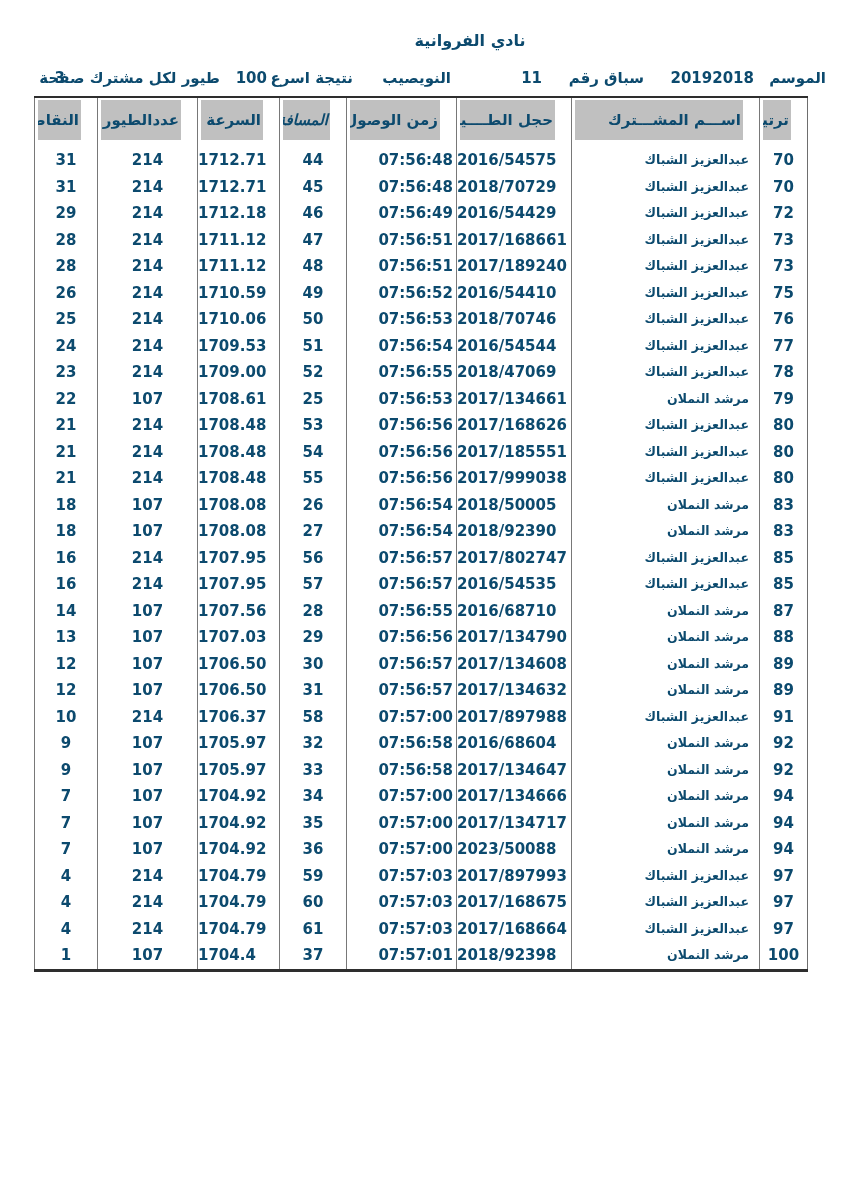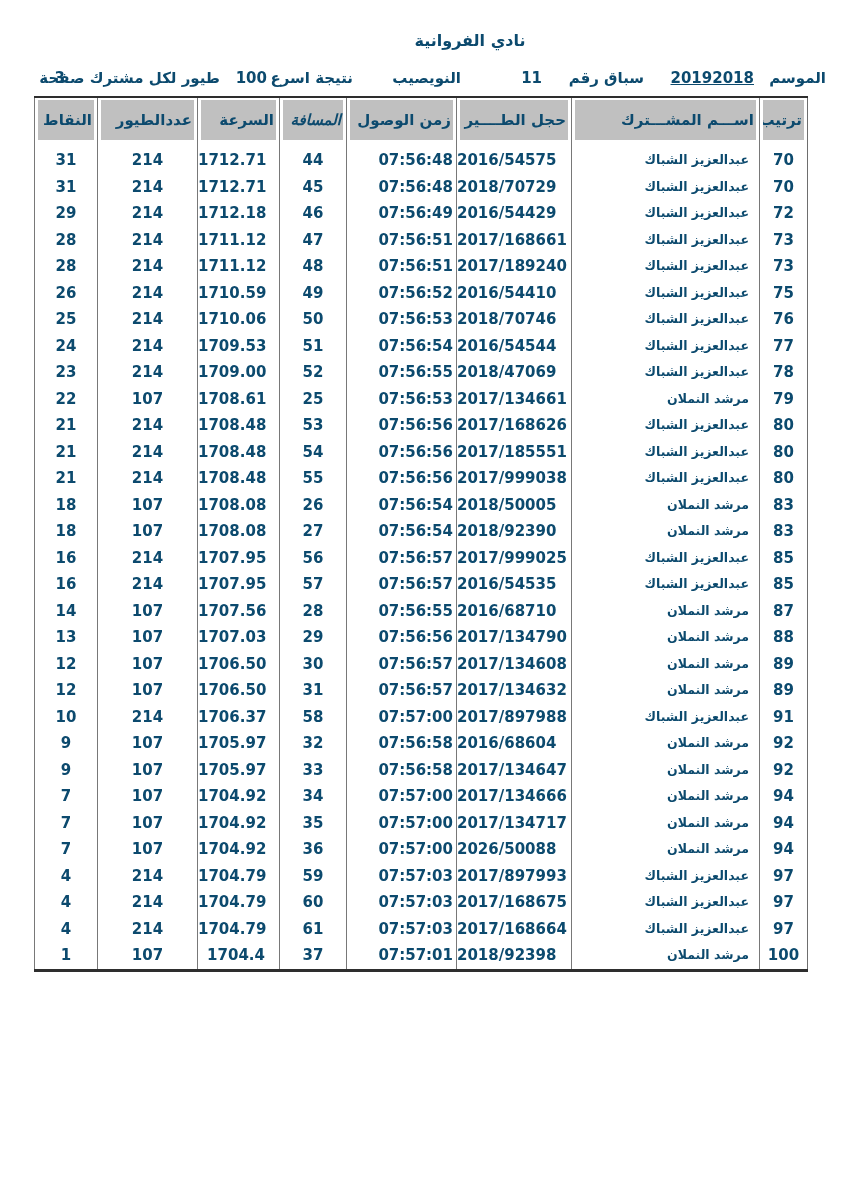--- a/index.html
+++ b/index.html
@@ -32,24 +32,24 @@
     height: 36px;
   }
   .info-line span {
     position: absolute;
     bottom: 4px;
     font-size: 15px;
     white-space: nowrap;
     line-height: 1;
   }
   .pos-season-label   { right: 22px;  }
-  .pos-season-value   { right: 94px;  font-size: 21px; bottom: 3px; text-decoration: underline; }
+  .pos-season-value   { right: 94px;  font-size: 21px; bottom: 3px; }
   .pos-race-label     { right: 204px; }
   .pos-race-number    { right: 306px; font-size: 16px; margin-left: 41px; }
-  .pos-location       { right: 387px; }
+  .pos-location       { right: 397px; }
   .pos-result-label   { right: 495px; }
   .pos-fastest-count  { right: 581px; font-size: 17px; bottom: 3px; }
   .pos-scope-label    { right: 628px; }
   .pos-page-number    { right: 783px; }
 
   
   table.results {
     position: absolute;
     top: 96px;
     right: 40px;
@@ -59,21 +59,21 @@
     direction: rtl;
     border-top: 2px solid #2e2e2e;
     border-bottom: 3px solid #2e2e2e;
     border-left: 1px solid #6e6e6e;
     border-right: 1px solid #6e6e6e;
   }
   th, td { border-left: 1px solid #787878; padding: 0; }
 
   thead th { height: 50px; vertical-align: top; }
   .hcell {
-    margin: 2px 3px 0 3px;
+    margin: 2px 16px 0 3px;
     height: 40px;
     background: var(--header-bg, #c0c0c0);
     font-size: 15px;
     line-height: 40px;
     text-align: start;
     padding-inline-start: 2px;
     white-space: nowrap;
     overflow: hidden;
   }
 
@@ -94,21 +94,21 @@
   th.c-speed    { width: 82px;  }
   th.c-count    { width: 100px; }
   th.c-points   { width: 63px;  }
 
   
   td.c-rank     { text-align: center; direction: ltr; }
   td.c-name     { text-align: start; padding-inline-start: 10px; font-size: 12.5px; }
   td.c-ring     { direction: ltr; text-align: left; padding-right: 19px; }
   td.c-time     { direction: ltr; text-align: right; padding-right: 3px; }
   td.c-distance { text-align: center; direction: ltr; }
-  td.c-speed    { direction: ltr; text-align: right; padding-right: 14px; }
+  td.c-speed    { direction: ltr; padding-right: 14px; }
   td.c-count    { text-align: center; direction: ltr; }
   td.c-points   { text-align: center; direction: ltr; }
 </style>
 </head>
 <body>
 
 <div class="page">
 
   <div class="club-title">نادي الفروانية</div>
 
@@ -300,21 +300,21 @@
           <td class="c-ring">2018/92390</td>
           <td class="c-time">07:56:54</td>
           <td class="c-distance">27</td>
           <td class="c-speed">1708.08</td>
           <td class="c-count">107</td>
           <td class="c-points">18</td>
         </tr>
         <tr>
           <td class="c-rank">85</td>
           <td class="c-name">عبدالعزيز الشباك</td>
-          <td class="c-ring">2017/999025</td>
+          <td class="c-ring">2017/802747</td>
           <td class="c-time">07:56:57</td>
           <td class="c-distance">56</td>
           <td class="c-speed">1707.95</td>
           <td class="c-count">214</td>
           <td class="c-points">16</td>
         </tr>
         <tr>
           <td class="c-rank">85</td>
           <td class="c-name">عبدالعزيز الشباك</td>
           <td class="c-ring">2016/54535</td>
@@ -410,21 +410,21 @@
           <td class="c-ring">2017/134717</td>
           <td class="c-time">07:57:00</td>
           <td class="c-distance">35</td>
           <td class="c-speed">1704.92</td>
           <td class="c-count">107</td>
           <td class="c-points">7</td>
         </tr>
         <tr>
           <td class="c-rank">94</td>
           <td class="c-name">مرشد النملان</td>
-          <td class="c-ring">2026/50088</td>
+          <td class="c-ring">2023/50088</td>
           <td class="c-time">07:57:00</td>
           <td class="c-distance">36</td>
           <td class="c-speed">1704.92</td>
           <td class="c-count">107</td>
           <td class="c-points">7</td>
         </tr>
         <tr>
           <td class="c-rank">97</td>
           <td class="c-name">عبدالعزيز الشباك</td>
           <td class="c-ring">2017/897993</td>

